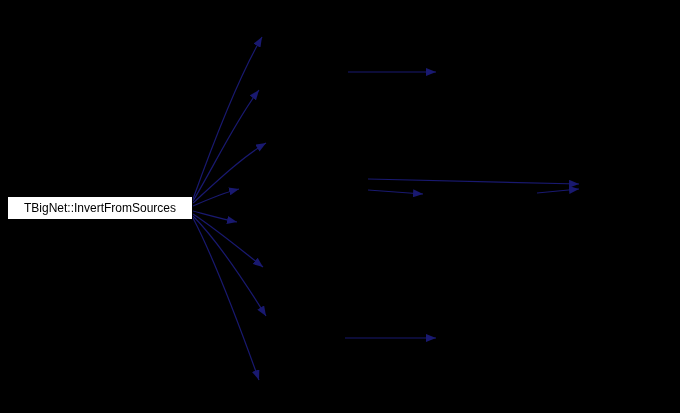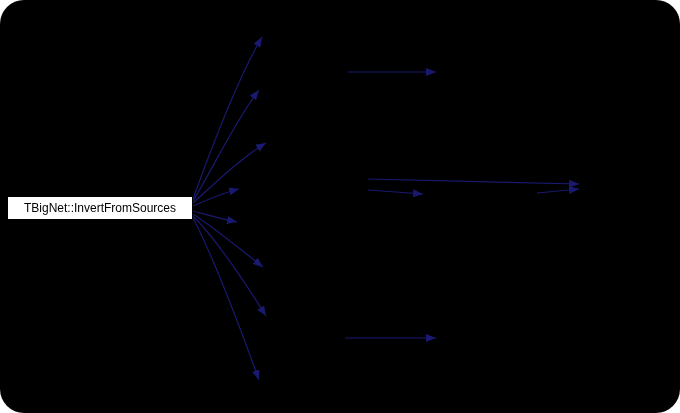--- a/index.html
+++ b/index.html
@@ -10,21 +10,20 @@
     width: 680px;
     height: 413px;
     overflow: hidden;
     font-family: "Liberation Sans", sans-serif;
   }
   .canvas {
     position: relative;
     width: 680px;
     height: 413px;
     background: #000000;
-    border-radius: 24px;
   }
   .edges {
     position: absolute;
     left: 0;
     top: 0;
     width: 680px;
     height: 413px;
   }
   path.edge {
     fill: none;

